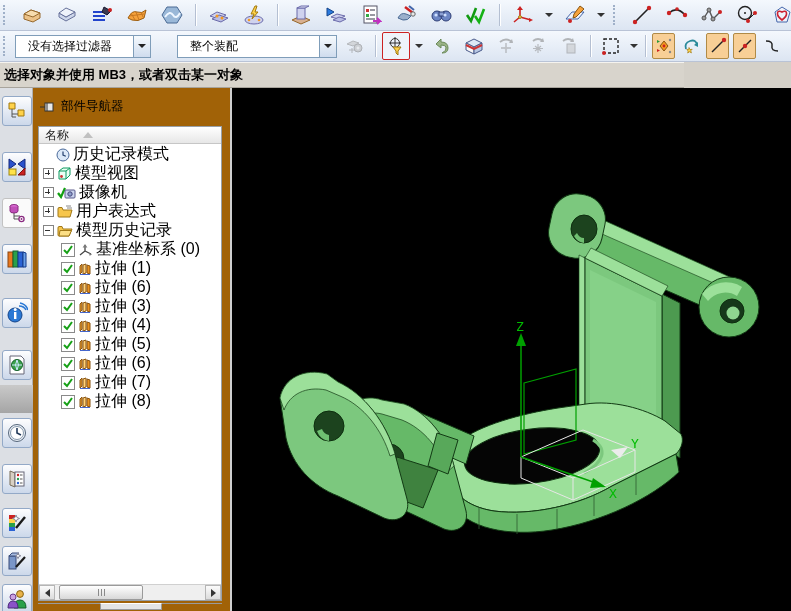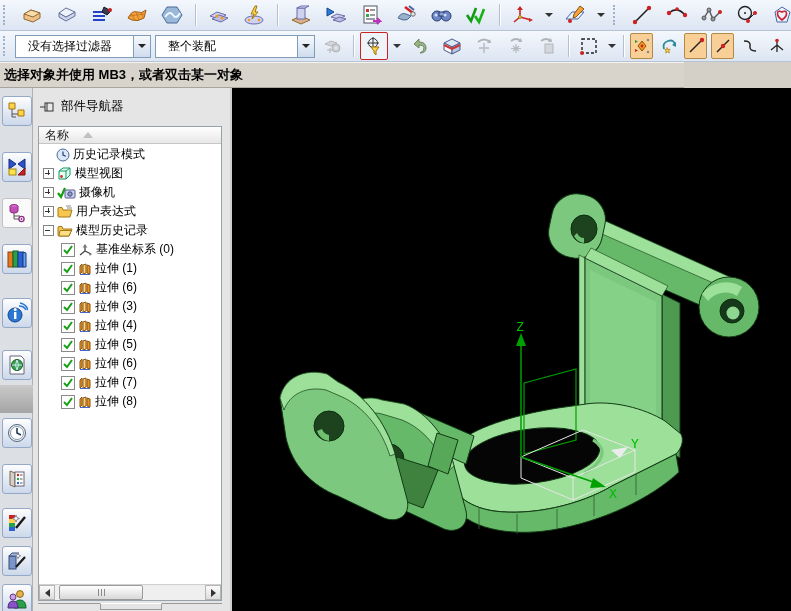--- a/index.html
+++ b/index.html
@@ -26,28 +26,28 @@
     display:flex;align-items:center;font-size:13px;font-weight:bold;color:#000;padding-left:4px;}
   
   #main{position:absolute;top:88px;left:0;width:791px;height:523px;}
   
   #sidebar{position:absolute;left:0;top:0;width:33px;height:523px;background:#dcdfe4;border-right:1px solid #b0b0b0;box-sizing:border-box;}
   .sb-btn{position:absolute;left:2px;width:28px;height:28px;border:1px solid #93a9c7;border-radius:3px;
     background:linear-gradient(#fdfdfe,#ccd8ea);display:flex;align-items:center;justify-content:center;}
   .sb-btn.active{background:#fafafa;border-color:#c2c2c2;}
   .sb-split{position:absolute;left:0;width:33px;height:28px;background:linear-gradient(#c9c9c9,#a5a5a5);}
   
-  #panel-area{position:absolute;left:33px;top:0;width:199px;height:523px;background:#e5e5e5;border-right:2px solid #cfcfcf;box-sizing:border-box;}
+  #panel-area{position:absolute;left:33px;top:0;width:199px;height:523px;background:#a16207;border-right:2px solid #cfcfcf;box-sizing:border-box;}
   #panel-title{position:absolute;left:6px;top:10px;display:flex;align-items:center;gap:6px;font-size:12.5px;color:#000;}
   #panel{position:absolute;left:5px;top:38px;width:184px;height:475px;background:#fff;border:1px solid #98a0a8;box-sizing:border-box;}
   #colheader{position:absolute;left:0;top:0;width:100%;height:17px;background:linear-gradient(#ffffff,#e7e7e7);
     border-bottom:1px solid #c6c6c6;display:flex;align-items:center;font-size:12px;color:#222;padding-left:6px;box-sizing:border-box;gap:14px;}
   .sort-tri{width:0;height:0;border-left:5px solid transparent;border-right:5px solid transparent;border-bottom:6px solid #c0c0c0;}
   #tree{position:absolute;left:0;top:18px;width:100%;bottom:17px;overflow:hidden;}
-  .trow{height:19px;display:flex;align-items:center;font-size:12px;color:#000;white-space:nowrap;gap:3px;}
+  .trow{height:19px;display:flex;align-items:center;font-size:16px;color:#000;white-space:nowrap;gap:3px;}
   .lv0{padding-left:4px;}
   .lv0n{padding-left:17px;}
   .lv1{padding-left:22px;}
   .exp{width:9px;height:9px;border:1px solid #848484;background:#fff;position:relative;flex:none;}
   .exp::before{content:"";position:absolute;left:1px;top:3.5px;width:5px;height:1px;background:#333;}
   .exp.plus::after{content:"";position:absolute;left:3.5px;top:1px;width:1px;height:5px;background:#333;}
   .cb{width:12px;height:12px;border:1px solid #8a8a8a;background:#fff;flex:none;display:flex;align-items:center;justify-content:center;}
   .tico{flex:none;display:flex;}
   
   #hscroll{position:absolute;left:0;bottom:0;width:100%;height:16px;background:#efefef;border-top:1px solid #d0d0d0;display:flex;align-items:center;box-sizing:border-box;}
@@ -226,21 +226,21 @@
   </div>
 
   <div class="toolbar" id="toolbar2">
     <span class="tb-grip"></span>
     <div class="combo" style="width:134px">
       <span class="cval">没有选择过滤器</span>
       <span class="cbtn">
           <span class="caret" style="border-top-color:#222"></span>
         </span>
     </div>
-    <div class="combo" style="width:158px;margin-left:0">
+    <div class="combo" style="width:158px;margin-left:22px">
       <span class="cval">整个装配</span>
       <span class="cbtn">
           <span class="caret" style="border-top-color:#222"></span>
         </span>
     </div>
     <span class="tb-btn">
         <svg width="22" height="22" opacity="0.55">
           <path d="M3,9 L9,6 L15,8 L9,11 Z" fill="#c2c2c2" stroke="#8a8a8a"></path>
           <circle cx="14" cy="13" r="4" fill="#b8b8b8" stroke="#808080"></circle>
           <circle cx="14" cy="13" r="1.5" fill="#e8e8e8"></circle>

